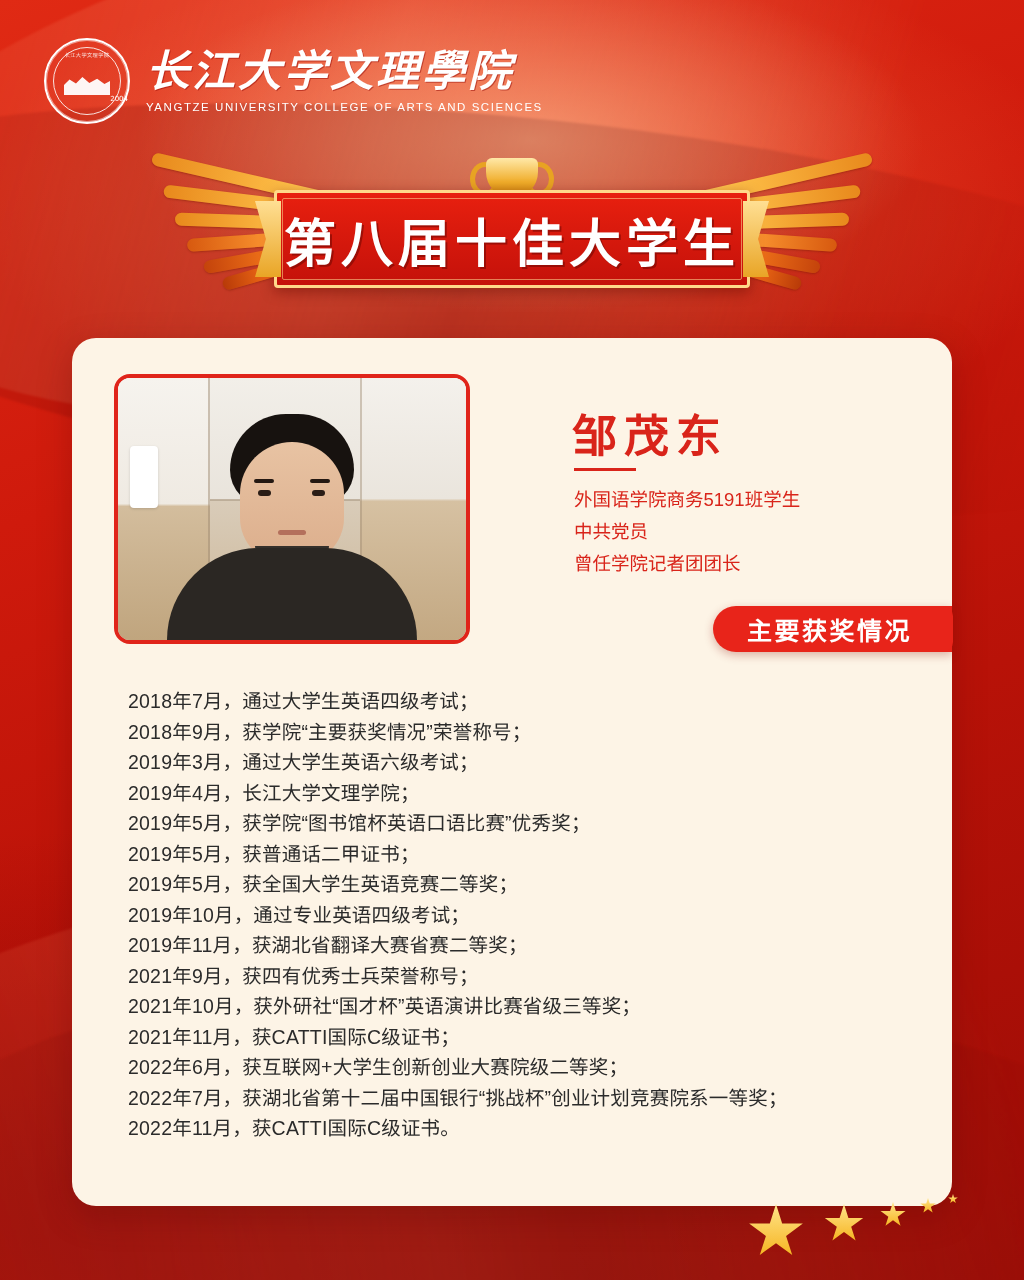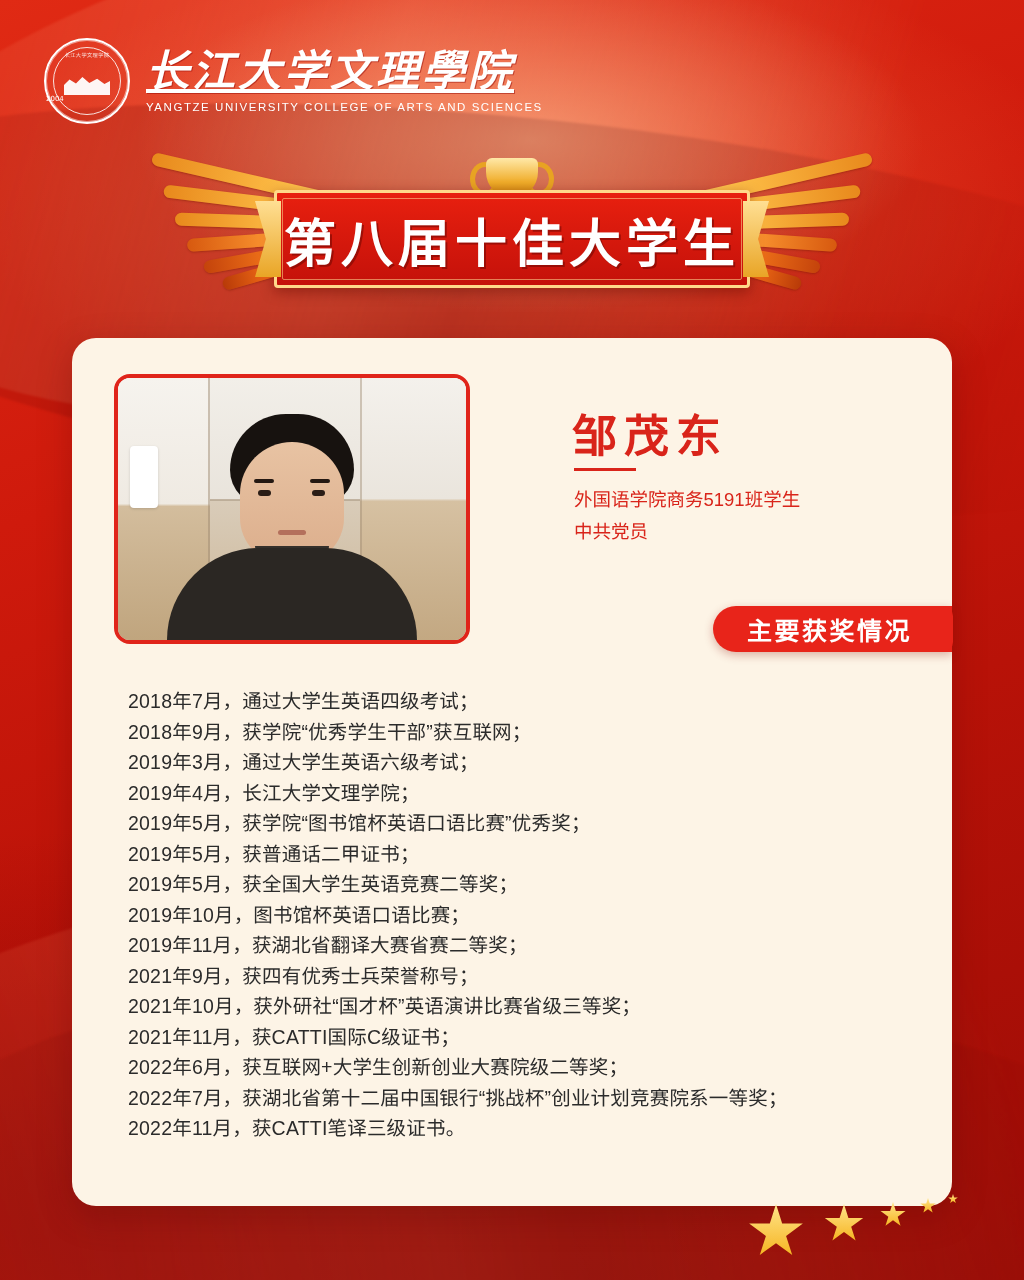--- a/index.html
+++ b/index.html
@@ -110,41 +110,40 @@
     text-align: center;
     font-size: 5px;
     letter-spacing: .3px;
     color: #fff;
     opacity: .85;
     font-family: "DejaVu Sans", sans-serif;
   }
   .seal .seal-year {
     position: absolute;
     left: 0; right: 0; bottom: 19px;
-    text-align: left;
+    text-align: right;
     font-size: 7px;
     color: #fff;
     font-family: "DejaVu Sans", sans-serif;
   }
   .brand {
     display: flex;
     flex-direction: column;
     justify-content: center;
   }
   .brand-cn {
     color: #ffffff;
     font-size: 43px;
     font-weight: bold;
     letter-spacing: 3px;
     line-height: 1.05;
     font-family: "DejaVu Serif", "Liberation Serif", serif;
     font-style: italic;
     text-shadow: 1px 1px 0 rgba(150,10,5,.5);
     white-space: nowrap;
-    text-decoration: underline;
   }
   .brand-en {
     color: #ffffff;
     font-size: 11.5px;
     letter-spacing: 1.55px;
     margin-top: 7px;
     white-space: nowrap;
     font-family: "Liberation Sans", sans-serif;
   }
 
@@ -491,43 +490,44 @@
       <div class="collar"></div>
       <div class="body"></div>
     </div>
 
     <div class="person-name">邹茂东</div>
     <div class="name-rule"></div>
 
     <div class="meta">
       <div>外国语学院商务5191班学生</div>
       <div>中共党员</div>
+      <div>曾任学院记者团团长</div>
     </div>
 
     <div class="award-banner">
       <span class="txt">主要获奖情况</span>
     </div>
 
     <div class="awards">
       <ul>
         <li>2018年7月，通过大学生英语四级考试；</li>
-        <li>2018年9月，获学院“优秀学生干部”获互联网；</li>
+        <li>2018年9月，获学院“主要获奖情况”荣誉称号；</li>
         <li>2019年3月，通过大学生英语六级考试；</li>
         <li>2019年4月，长江大学文理学院；</li>
         <li>2019年5月，获学院“图书馆杯英语口语比赛”优秀奖；</li>
         <li>2019年5月，获普通话二甲证书；</li>
         <li>2019年5月，获全国大学生英语竞赛二等奖；</li>
-        <li>2019年10月，图书馆杯英语口语比赛；</li>
+        <li>2019年10月，通过专业英语四级考试；</li>
         <li>2019年11月，获湖北省翻译大赛省赛二等奖；</li>
         <li>2021年9月，获四有优秀士兵荣誉称号；</li>
         <li>2021年10月，获外研社“国才杯”英语演讲比赛省级三等奖；</li>
         <li>2021年11月，获CATTI国际C级证书；</li>
         <li>2022年6月，获互联网+大学生创新创业大赛院级二等奖；</li>
         <li>2022年7月，获湖北省第十二届中国银行“挑战杯”创业计划竞赛院系一等奖；</li>
-        <li>2022年11月，获CATTI笔译三级证书。</li>
+        <li>2022年11月，获CATTI国际C级证书。</li>
       </ul>
     </div>
   </div>
 
   <div class="stars">
     <div class="star s1"></div>
     <div class="star s2"></div>
     <div class="star s3"></div>
     <div class="star s4"></div>
     <div class="star s5"></div>

